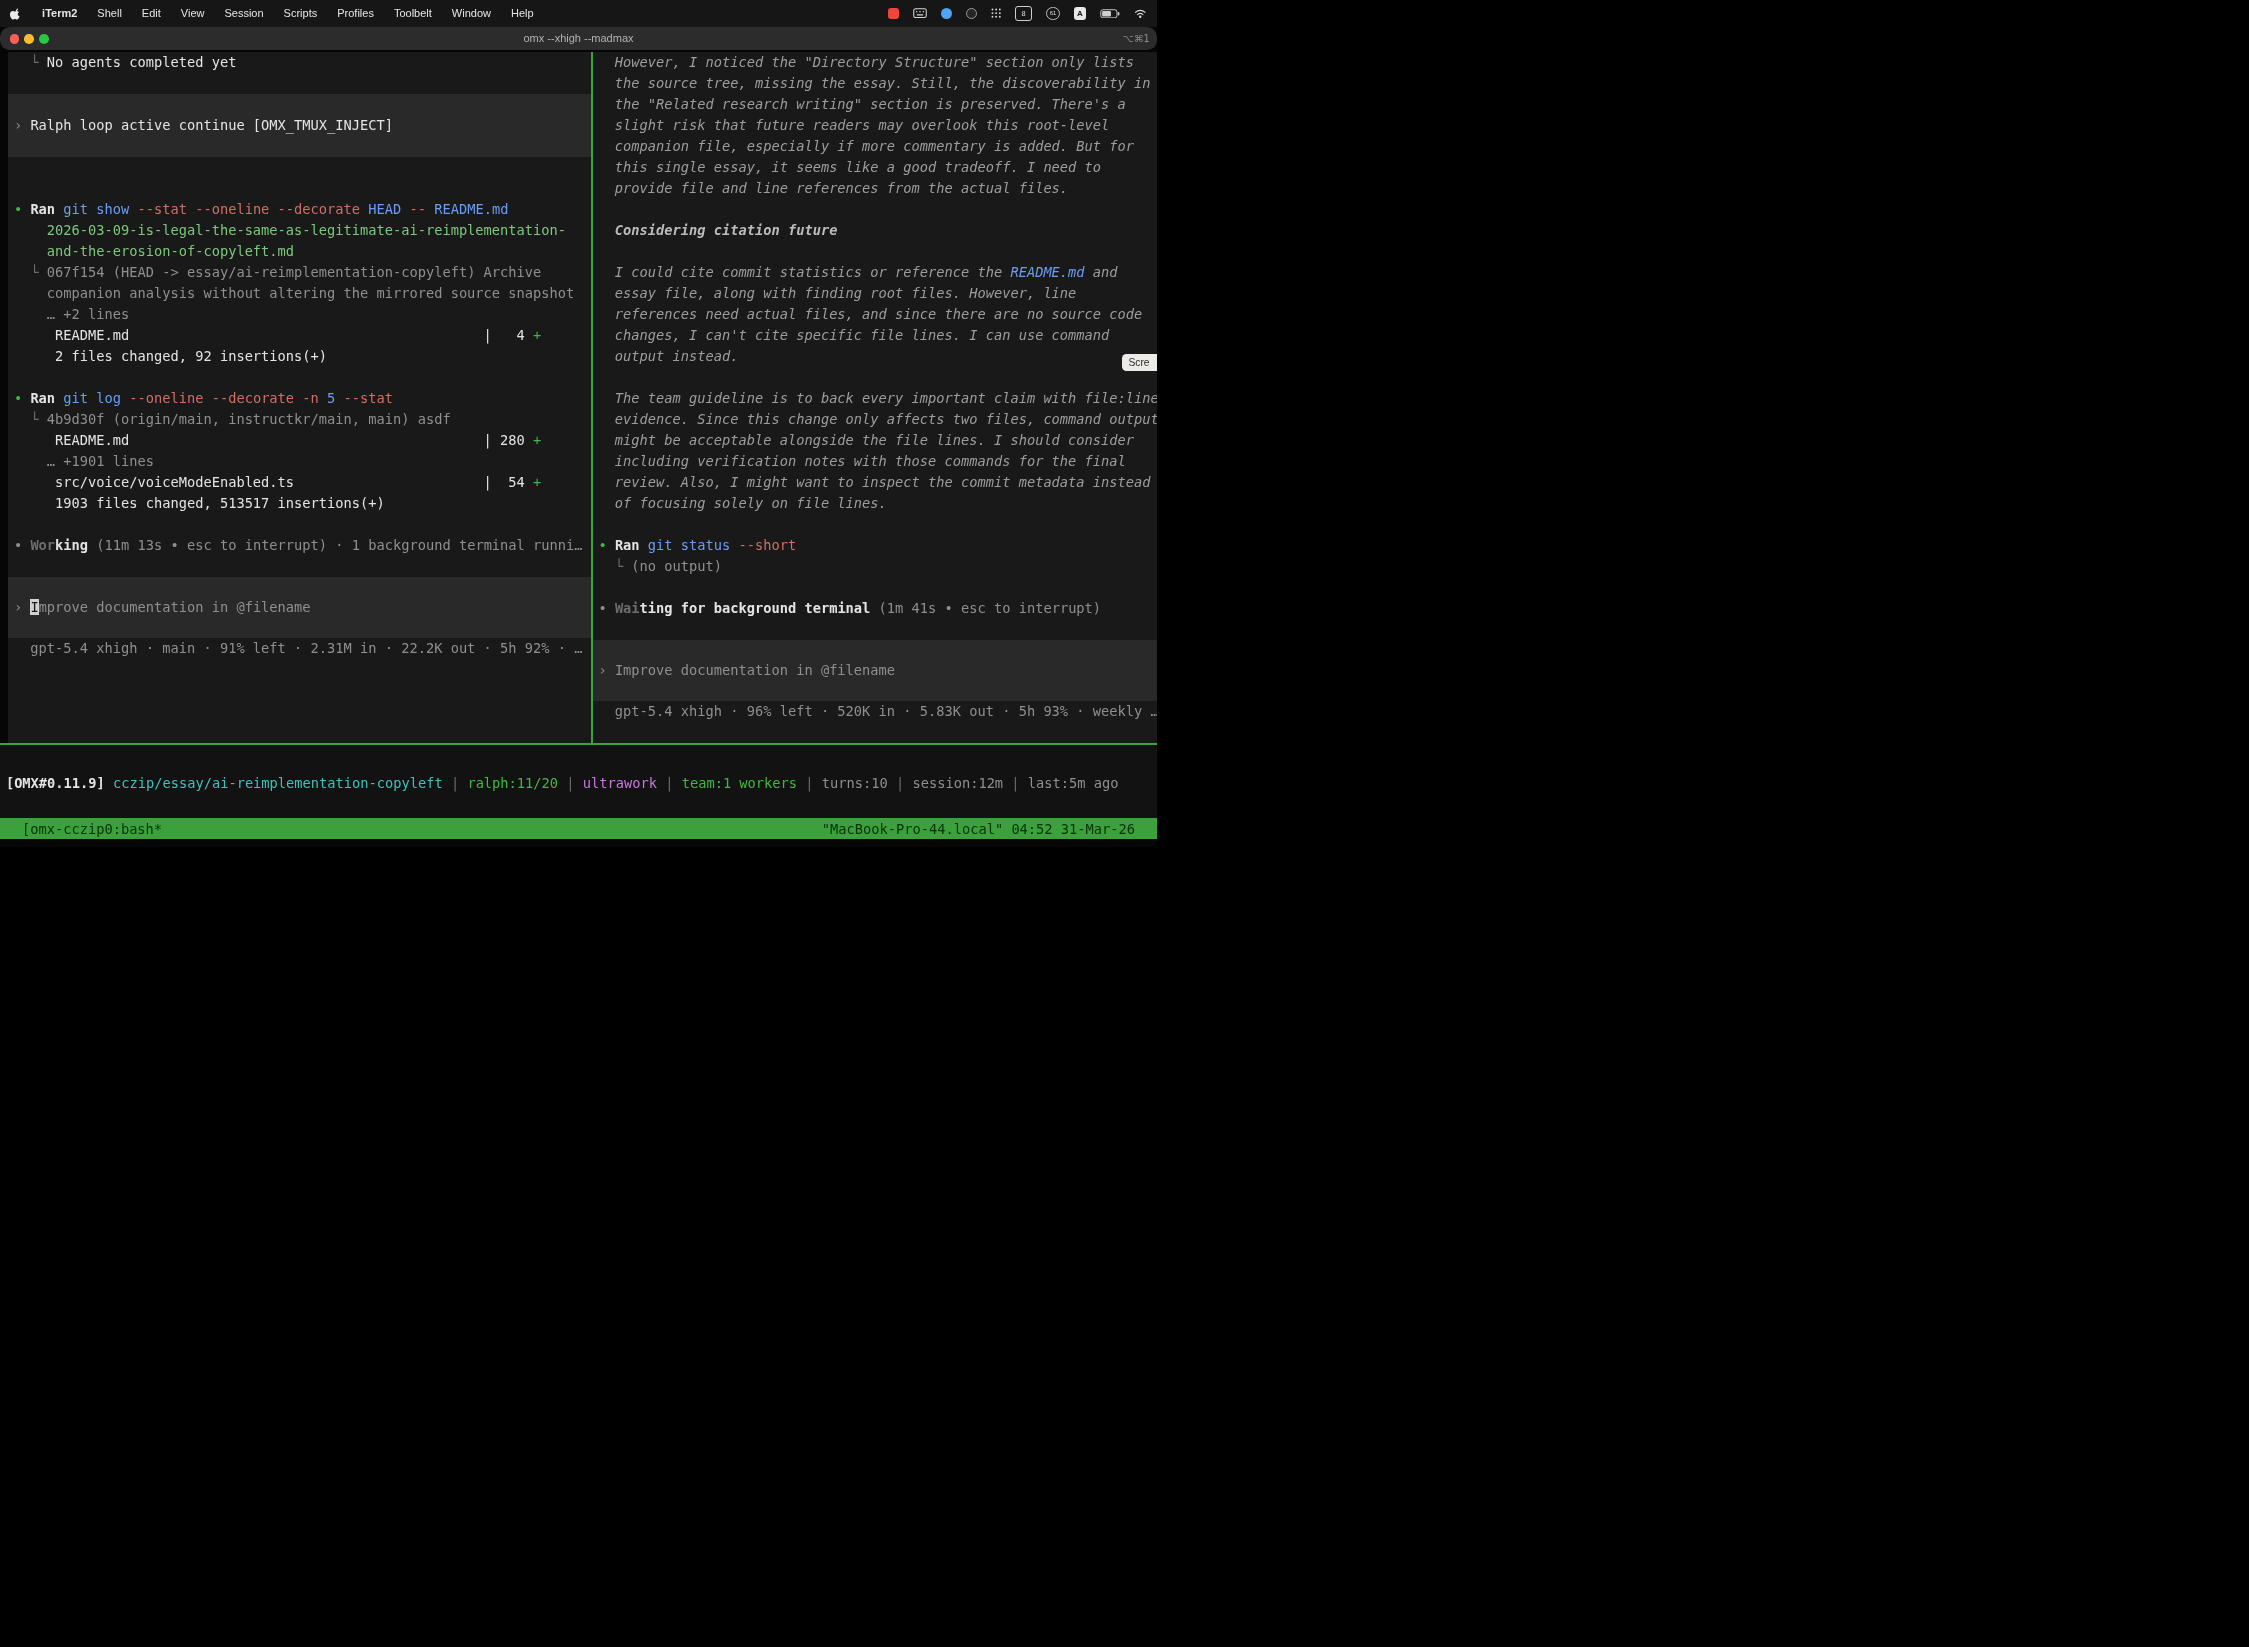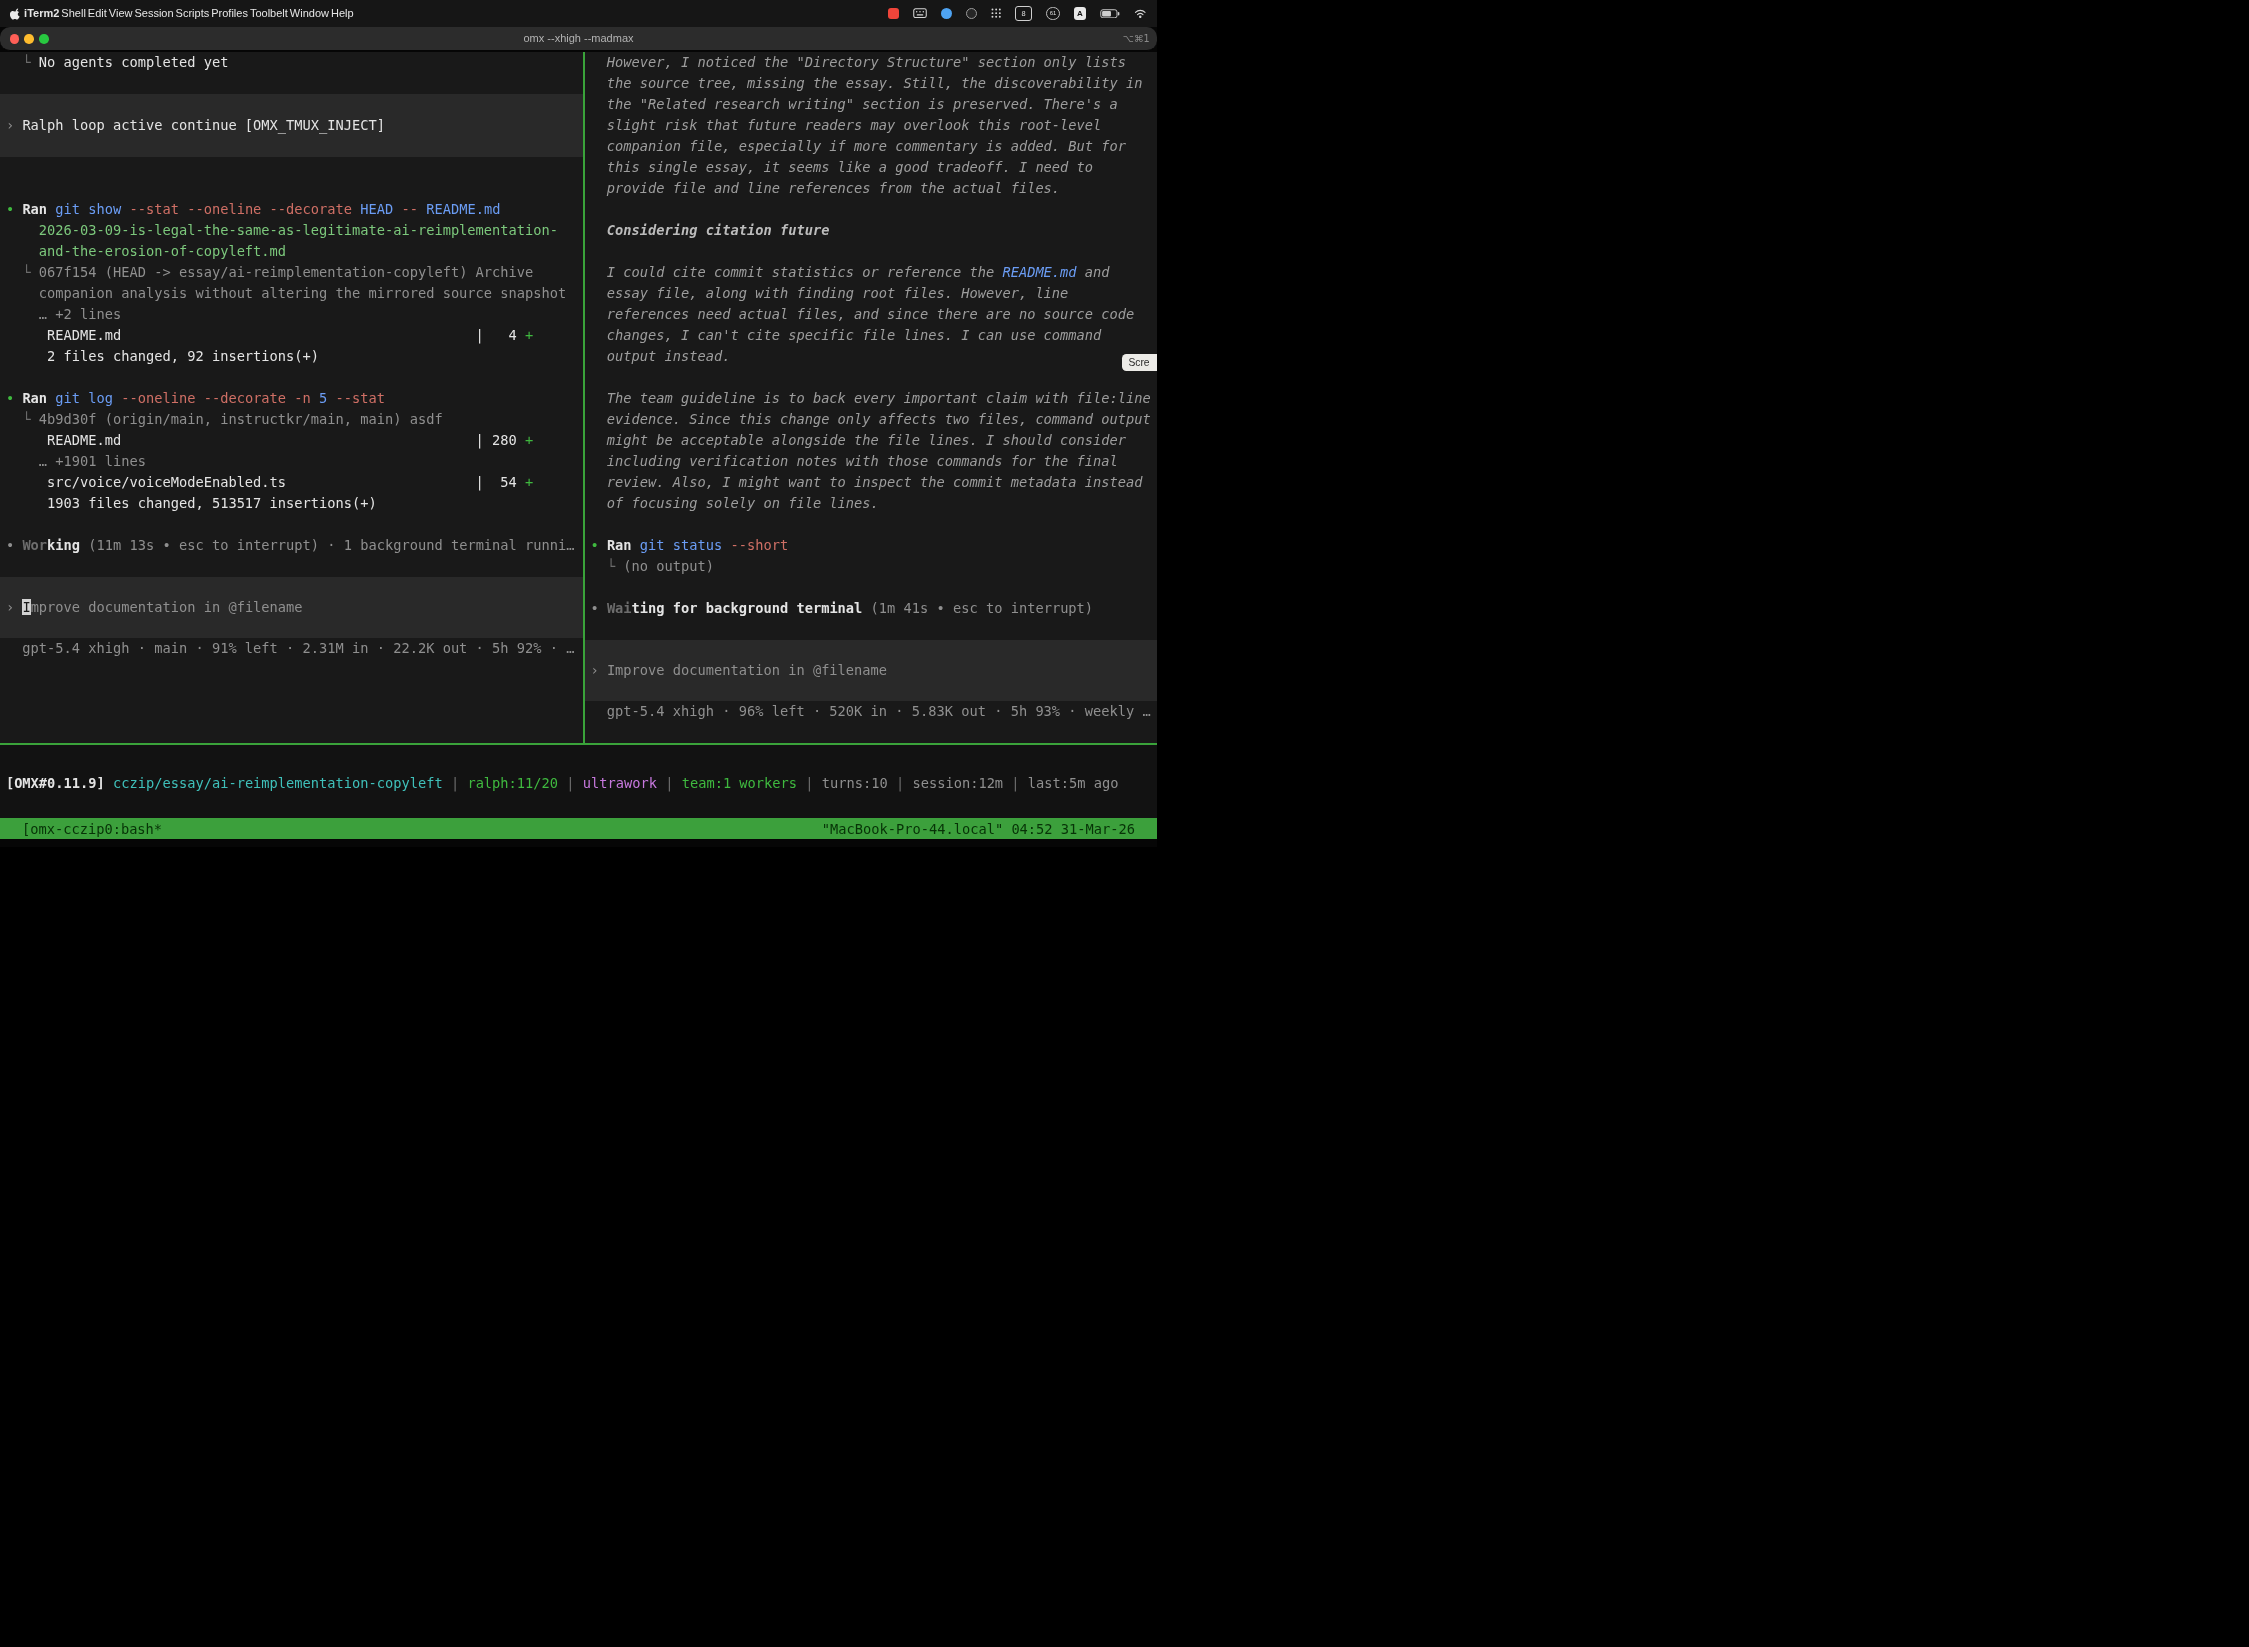--- a/index.html
+++ b/index.html
@@ -2,21 +2,21 @@
 <html style="font-size:11.8px"><head>
 <meta charset="utf-8">
 <style>
   html,body{margin:0;padding:0;background:#000;}
   .screen{position:relative;width:1157px;height:847px;background:#060606;overflow:hidden;
           font-family:"DejaVu Sans Mono","Liberation Mono",monospace;}
   
   .menubar{position:absolute;top:0;left:0;right:0;height:27px;background:#161616;
            display:flex;align-items:center;justify-content:space-between;padding:0 10.3px;
            font-family:"Liberation Sans","DejaVu Sans",sans-serif;font-size:11px;color:#e6e6e6;}
-  .mb-left{display:flex;align-items:center;gap:2px;}
+  .mb-left{display:flex;align-items:center;gap:20px;}
   .mb-left .mbitem{cursor:default;}
   .mb-left .b{font-weight:700;}
   .mb-right{display:flex;align-items:center;gap:14px;}
   .sicon{display:flex;align-items:center;justify-content:center;}
   .rec{width:10.3px;height:10.3px;border-radius:3px;background:#f0453a;}
   .bluedot{width:11px;height:11px;border-radius:50%;background:#4ea3f2;}
   .darkdot{width:11px;height:11px;border-radius:50%;background:#262626;border:1.1px solid #9a9a9a;box-sizing:border-box;}
   .keycap{min-width:12.5px;height:12.5px;border:1.1px solid #cfcfcf;border-radius:3px;color:#dedede;
           font-size:7.4px;display:flex;align-items:center;justify-content:center;padding:0 1.5px;}
   .gauge{width:13.3px;height:13.3px;border:1.1px solid #bdbdbd;border-radius:50%;color:#dedede;
@@ -27,21 +27,21 @@
   .titlebar{position:absolute;top:27px;left:0;right:0;height:24px;background:#2c2c2c;border-bottom:0.7px solid #050505;box-sizing:border-box;border-radius:10px;}
   .tl{position:absolute;top:7.4px;width:9.6px;height:9.6px;border-radius:50%;}
   .tl.red{left:9.6px;background:#ff5f57;}
   .tl.yel{left:24px;background:#febc2e;}
   .tl.grn{left:39px;background:#28c840;}
   .title{position:absolute;left:0;right:0;top:0;height:23.6px;line-height:23.6px;text-align:center;color:#b3b3b3;
          font-family:"Liberation Sans","DejaVu Sans",sans-serif;font-size:11px;}
   .hotkey{position:absolute;right:7.4px;top:0;height:23.6px;line-height:23.6px;color:#8b8b8b;
           font-family:"DejaVu Sans","Liberation Sans",sans-serif;font-size:9.6px;}
   
-  .term{position:absolute;top:52px;left:0;width:1157px;height:692px;background:#191919;display:flex;}
+  .term{position:absolute;top:52px;left:8px;width:1157px;height:692px;background:#191919;display:flex;}
   .pane{overflow:hidden;font-size:13.7px;line-height:21px;color:#e4e4e4;}
   .pane-left{width:583px;}
   .vdivider{width:1.5px;background:#3aa33a;}
   .pane-right{flex:1;}
   .line{white-space:pre;height:21px;padding-left:5.9px;}
   .panel{background:#292929;}
   .panel.banner{padding:21px 0;}
   .panel.input{padding:20px 0;}
   
   .w{color:#e4e4e4}.dim{color:#8f8f8f}.dim2{color:#6d6d6d}

